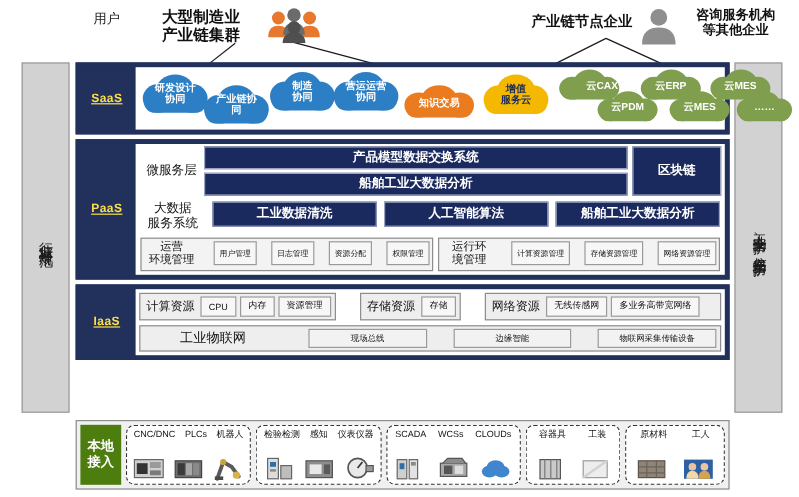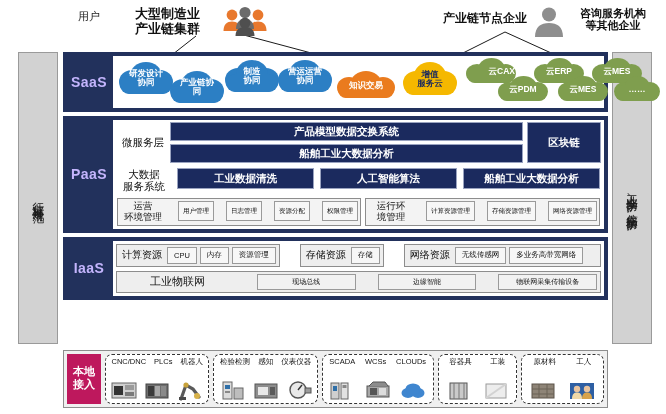--- a/index.html
+++ b/index.html
@@ -37,23 +37,23 @@
     font-size:12px; letter-spacing:2px; color:#1b1b1b; font-weight:normal;
     line-height:1.05;
   }
   .rail-right .rail-text { font-size:11.5px; letter-spacing:1px; }
 
   
   .stack { position:absolute; left:63px; top:52px; width:545px; }
 
   .layer { border:2px solid #22315c; background:#22315c; margin-bottom:4px; display:flex; }
   .layer-name {
-    width:48px; flex:0 0 48px; background:#22315c; color:#c4b5fd;
+    width:48px; flex:0 0 48px; background:#22315c; color:#fde047;
     display:flex; align-items:center; justify-content:center;
-    font-size:14px; font-weight:bold; letter-spacing:.4px;
+    font-size:10px; font-weight:bold; letter-spacing:.4px;text-decoration:underline;
   }
   .layer-body { flex:1; background:#ffffff; margin:2px 2px 2px 0; position:relative; }
 
   
   .saas-body { height:52px; }
   .cloud {
     position:absolute; display:flex; align-items:center; justify-content:center;
     text-align:center; color:#fff; font-weight:bold; line-height:1.05;
     font-size:8.5px;
   }
@@ -101,23 +101,23 @@
     flex:1; background:#f2f2f2; border:1px solid #9a9a9a; color:#111;
     font-size:7px; height:16px; display:flex; align-items:center; justify-content:center; white-space:nowrap;
   }
 
   
   .bottom {
     position:absolute; left:63px; top:350px; width:545px; height:58px;
     border:1px solid #8d8d8d; background:#f0f0f0; display:flex; align-items:stretch; padding:3px; gap:4px;
   }
   .local-tag {
-    width:34px; flex:0 0 34px; background:#be185d; color:#fff;
+    width:34px; flex:0 0 34px; background:#4d7c0f; color:#fff;
     display:flex; align-items:center; justify-content:center; text-align:center;
-    font-size:11px; font-weight:bold; line-height:1.15;font-family:Liberation Mono, monospace;
+    font-size:11px; font-weight:bold; line-height:1.15;
   }
   .dash-group {
     border:1px dashed #333; border-radius:7px; background:#fff;
     display:flex; flex-direction:column; padding:2px 3px; justify-content:space-between;
   }
   .dg-labels { display:flex; justify-content:space-around; gap:3px; }
   .dg-labels span { font-size:7.5px; color:#111; white-space:nowrap; }
   .dg-icons { display:flex; justify-content:space-around; align-items:flex-end; gap:3px; flex:1; padding-top:1px; }
   .dev-ico { width:26px; height:22px; }
 

